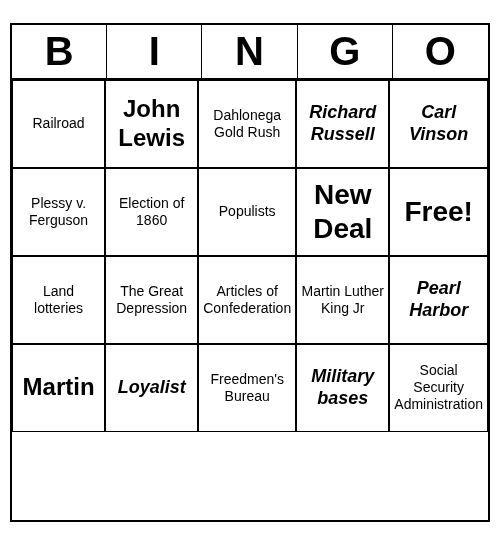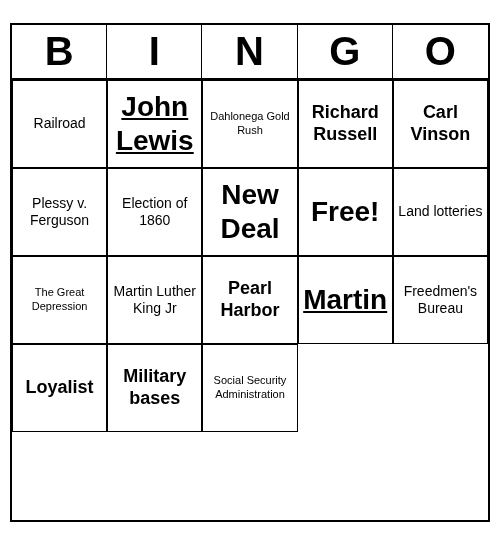--- a/index.html
+++ b/index.html
@@ -54,32 +54,32 @@
       align-items: center;
       justify-content: center;
       text-align: center;
       padding: 4px;
       min-height: 88px;
       font-size: 14px;
       line-height: 1.2;
     }
 
     .bingo-cell.large-text {
-      font-size: 28px;
+      font-size: 24px;
       font-weight: bold;
-      text-decoration: underline;
     }
 
     .bingo-cell.medium-text {
       font-size: 18px;
       font-weight: bold;
+      font-style: italic;
     }
 
     .bingo-cell.small-text {
-      font-size: 11px;
+      font-size: 14px;
     }
 
     .bingo-cell.extra-large {
       font-size: 28px;
       font-weight: bold;
     }
   </style>
 </head>
 <body>
 
@@ -92,25 +92,27 @@
       <div class="bingo-letter">O</div>
     </div>
   <div class="bingo-grid">
   <div class="bingo-cell">Railroad</div>
       <div class="bingo-cell large-text">John Lewis</div>
       <div class="bingo-cell small-text">Dahlonega Gold Rush</div>
       <div class="bingo-cell medium-text">Richard Russell</div>
       <div class="bingo-cell medium-text">Carl Vinson</div>
       <div class="bingo-cell">Plessy v. Ferguson</div>
       <div class="bingo-cell">Election of 1860</div>
+      <div class="bingo-cell">Populists</div>
       <div class="bingo-cell extra-large">New Deal</div>
       <div class="bingo-cell extra-large">Free!</div>
       <div class="bingo-cell">Land lotteries</div>
       <div class="bingo-cell small-text">The Great Depression</div>
+      <div class="bingo-cell small-text">Articles of Confederation</div>
       <div class="bingo-cell">Martin Luther King Jr</div>
       <div class="bingo-cell medium-text">Pearl Harbor</div>
       <div class="bingo-cell large-text">Martin</div>
+      <div class="bingo-cell medium-text">Loyalist</div>
       <div class="bingo-cell">Freedmen's Bureau</div>
-      <div class="bingo-cell medium-text">Loyalist</div>
       <div class="bingo-cell medium-text">Military bases</div>
       <div class="bingo-cell small-text">Social Security Administration</div>
     </div>
 </div>
 
 </body></html>

